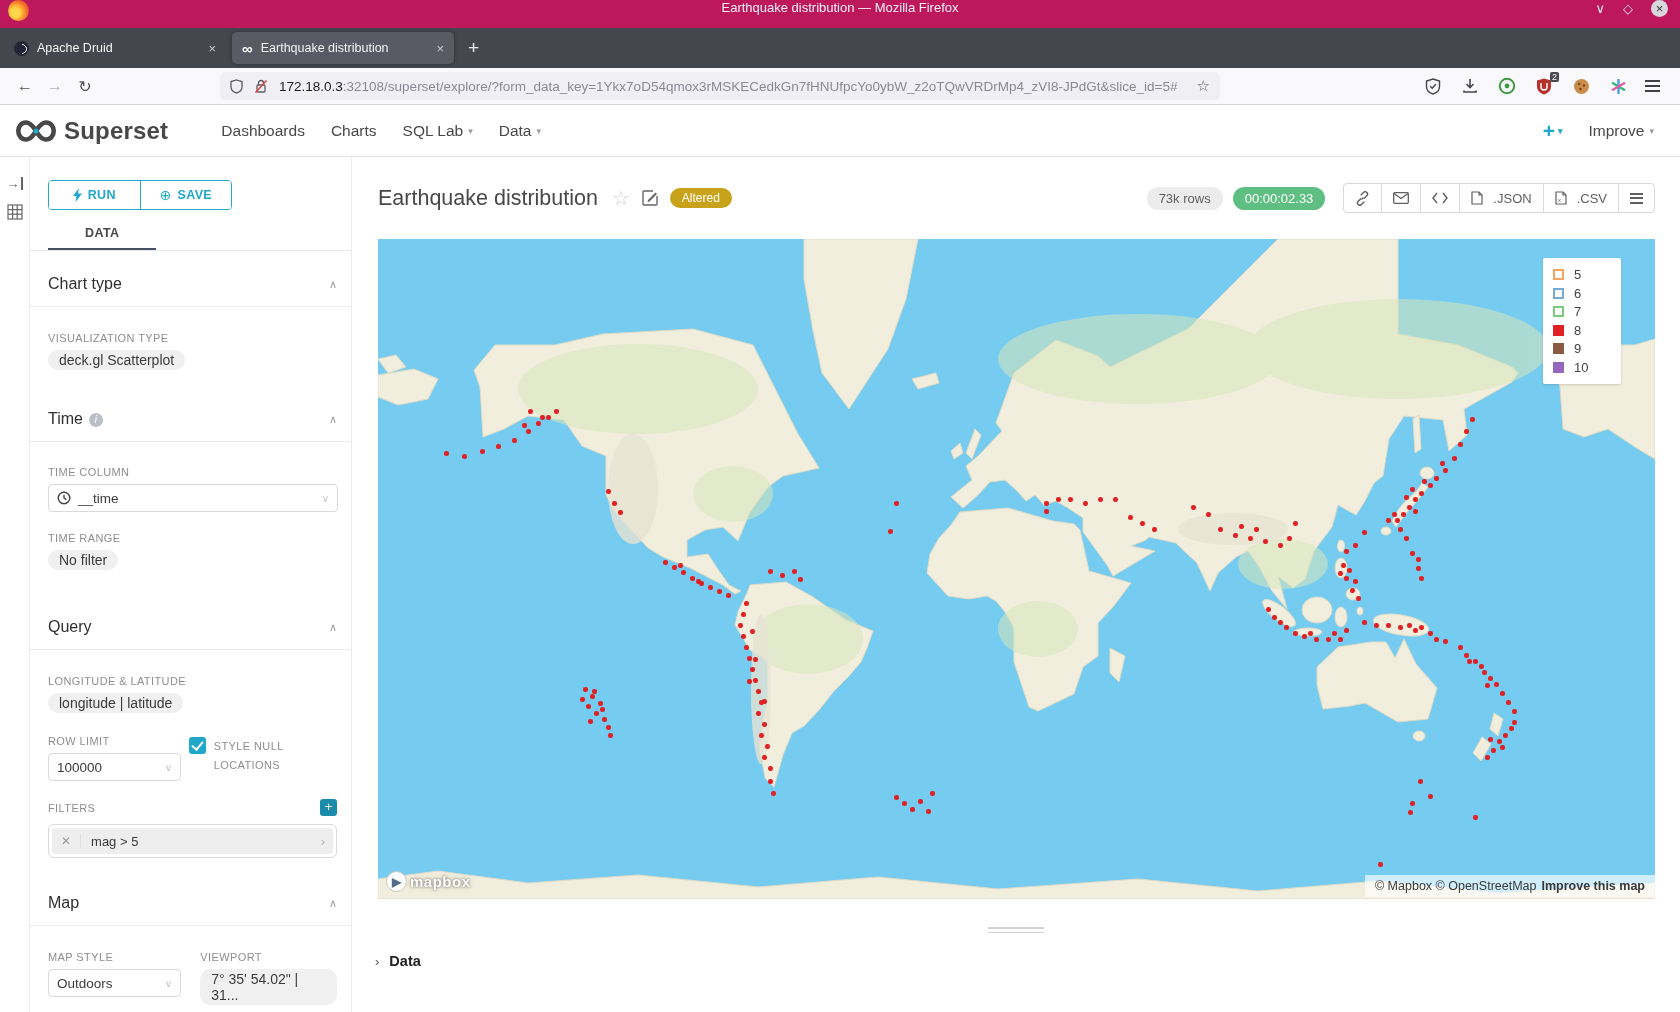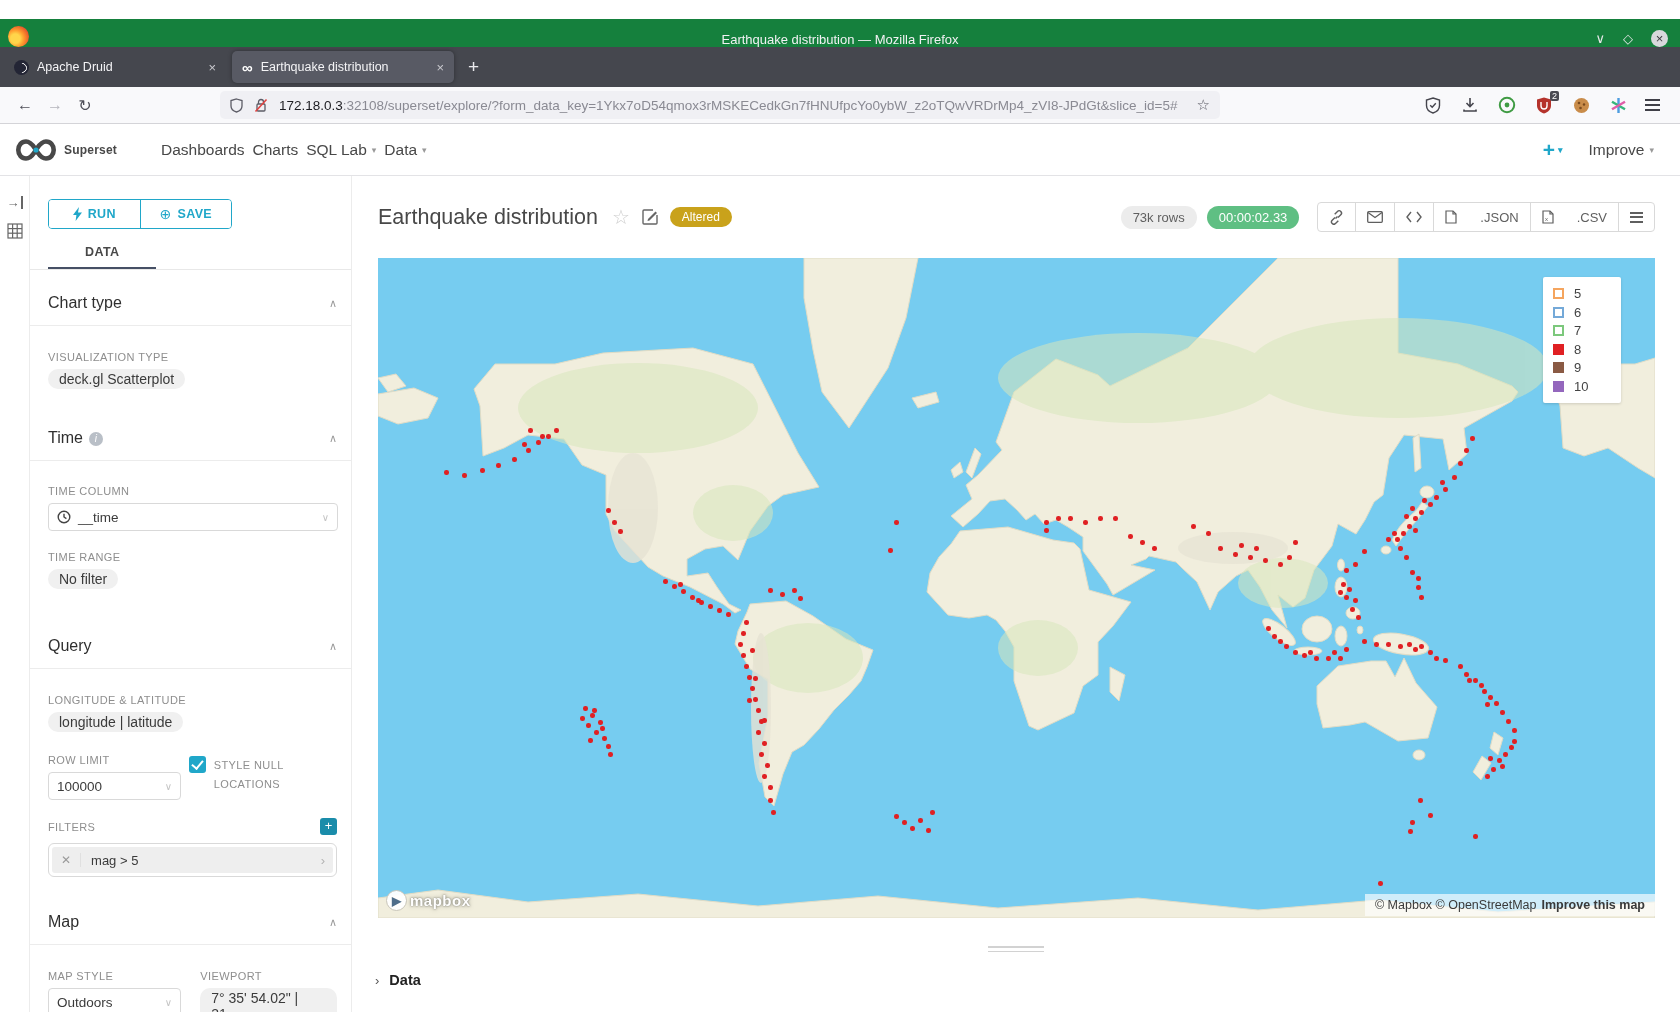--- a/index.html
+++ b/index.html
@@ -1,19 +1,19 @@
 <!DOCTYPE html>
 <html><head>
 <meta charset="utf-8">
 <style>
   * { box-sizing: border-box; margin:0; padding:0; }
   html,body { width:1680px; height:1012px; overflow:hidden; font-family:"Liberation Sans", sans-serif; background:#fff; }
 
   
-  .titlebar { height:28px; background:#15803d; display:flex; align-items:flex-end; color:#f1f1f3; font-size:13px; position:relative;margin-top:19px; }
+  .titlebar { height:28px; background:#be185d; display:flex; align-items:flex-start; color:#f1f1f3; font-size:13px; position:relative; }
   .ff-logo { width:21px; height:21px; border-radius:50%; margin-left:8px; background:radial-gradient(circle at 35% 60%, #ffd54a 0 25%, #ff9d2e 45%, #e8542a 75%, #c22d74 100%); }
   .win-title { position:absolute; left:0; right:0; text-align:center; pointer-events:none; }
   .win-controls { margin-left:auto; display:flex; align-items:center; gap:18px; padding-right:12px; z-index:2; }
   .win-controls span { color:#e8e8ea; font-size:13px; }
   .close-btn { width:17px; height:17px; background:#d8d8dc; color:#3a3a3e !important; border-radius:50%; display:flex; align-items:center; justify-content:center; font-size:12px; }
 
   .tabbar { height:40px; background:#45474e; display:flex; align-items:center; padding-left:4px; }
   .tab { display:flex; align-items:center; gap:8px; width:222px; height:32px; padding:0 10px; color:#f4f4f6; font-size:12.5px; border-radius:5px; }
   .tab.inactive { background:transparent; }
   .tab.active { background:#585a64; box-shadow:0 0 4px rgba(0,0,0,.35); }
@@ -33,22 +33,22 @@
   .star { color:#5c5c66; font-size:15px; }
   .ext-cluster { margin-left:auto; display:flex; align-items:center; gap:17px; padding-right:10px; }
   .ext { position:relative; display:flex; align-items:center; justify-content:center; width:20px; height:20px; }
   .badge2 { position:absolute; top:-4px; right:-5px; background:#4a4a52; color:#fff; font-size:9px; border-radius:2px; padding:0 2px; }
   .hamb { display:flex; flex-direction:column; gap:3px; }
   .hamb i { width:15px; height:2px; background:#3f3f47; }
 
   
   .snav { height:52px; background:#fff; border-bottom:1px solid #e3e3e6; display:flex; align-items:center; padding:0 16px; }
   .brand { display:flex; align-items:center; gap:8px; margin-right:40px; }
-  .brand-name { font-size:12px; font-weight:bold; color:#484848; letter-spacing:.2px; }
-  .snav-item { font-size:15.5px; color:#484848; margin:0 4px; display:flex; align-items:center; gap:5px; }
+  .brand-name { font-size:24px; font-weight:bold; color:#484848; letter-spacing:.2px; }
+  .snav-item { font-size:15.5px; color:#484848; margin:0 13px; display:flex; align-items:center; gap:5px; }
   .caret { font-size:9px; color:#999; }
   .snav-right { margin-left:auto; display:flex; align-items:center; gap:26px; padding-right:10px; }
   .plus-teal { color:#20a7c9; font-size:21px; font-weight:bold; display:flex; align-items:center; gap:3px; }
   .plus-teal .caret { color:#20a7c9; }
 
   
   .workspace { display:flex; height:855px; }
   .iconstrip { width:30px; border-right:1px solid #ececec; display:flex; flex-direction:column; align-items:center; padding-top:20px; gap:14px; color:#666; }
   .expand-ico { font-size:13px; color:#666; border-right:2px solid #666; padding-right:1px; line-height:1; }
 
@@ -88,21 +88,21 @@
   .main { flex:1; display:flex; flex-direction:column; }
   .chart-header { height:82px; display:flex; align-items:center; padding:0 25px 0 26px; }
   .chart-title { font-size:21.5px; color:#484848; }
   .hstar { color:#cfcfcf; font-size:20px; margin-left:14px; }
   .hedit { margin-left:12px; display:flex; }
   .altered { background:#c9a21b; color:#fff; font-size:12px; border-radius:11px; padding:3px 12px; margin-left:12px; }
   .hdr-right { margin-left:auto; display:flex; align-items:center; gap:10px; }
   .pill-rows { background:#ececec; color:#5f5f5f; font-size:13px; border-radius:12px; padding:4px 12px; }
   .pill-timer { background:#5fbf83; color:#fff; font-size:13px; border-radius:12px; padding:4px 12px; }
   .btngroup { display:flex; border:1px solid #d9d9d9; border-radius:4px; height:30px; margin-left:8px; }
-  .gbtn { display:flex; align-items:center; justify-content:center; padding:0 11px; border-right:1px solid #d9d9d9; color:#5f5f5f; font-size:13px; gap:23px; }
+  .gbtn { display:flex; align-items:center; justify-content:center; padding:0 11px; border-right:1px solid #d9d9d9; color:#5f5f5f; font-size:13px; gap:10px; }
   .gbtn:last-child { border-right:none; }
   .menu3 { display:flex; flex-direction:column; gap:2.5px; }
   .menu3 i { width:13px; height:2px; background:#5f5f5f; }
 
   .map-wrap { position:relative; margin-left:26px; width:1277px; height:660px; background:#76ccf0; overflow:hidden; }
   .dot { position:absolute; width:4.5px; height:4.5px; border-radius:50%; }
   .legend { position:absolute; top:19px; right:34px; width:78px; background:#fff; border-radius:2px; box-shadow:0 1px 3px rgba(0,0,0,.15); padding:9px 10px; display:flex; flex-direction:column; gap:3.5px; }
   .leg-row { display:flex; align-items:center; gap:10px; font-size:13px; color:#444; }
   .leg-sw { width:11px; height:11px; flex:none; }
   .attrib { position:absolute; right:0; bottom:2px; height:22px; background:rgba(255,255,255,.65); display:flex; align-items:center; padding:0 10px; font-size:12.5px; color:#3a3a3a; gap:5px; }

